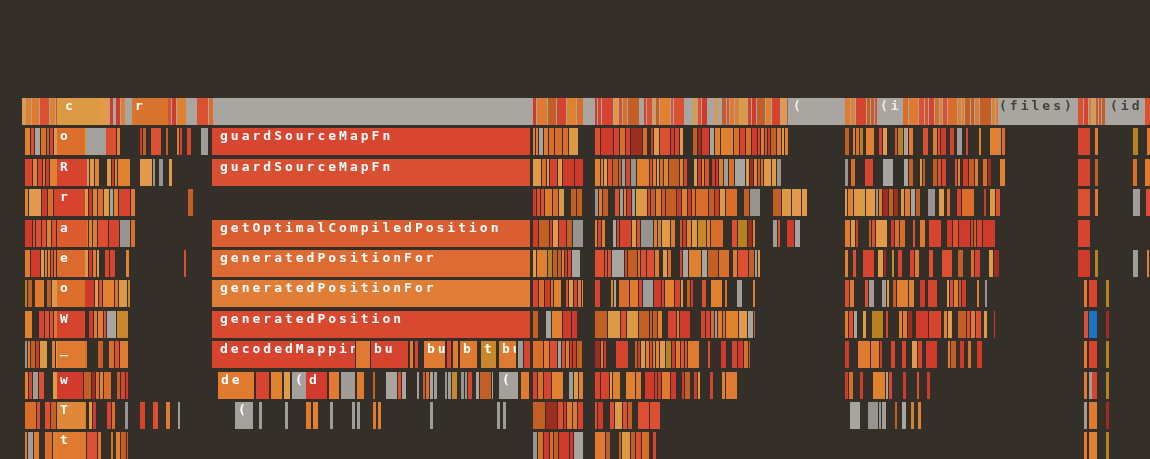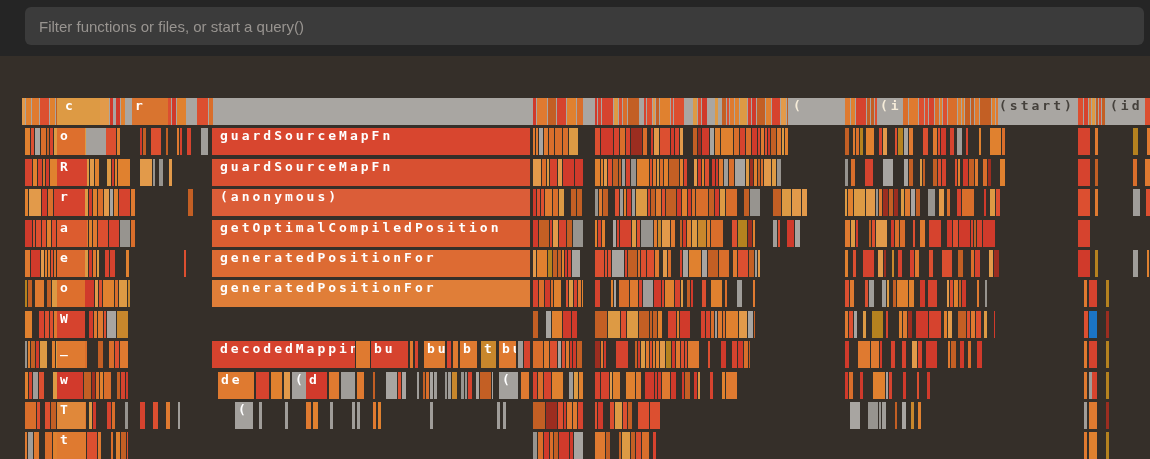--- a/index.html
+++ b/index.html
@@ -19,23 +19,20 @@
   .fframe{position:absolute;top:0;height:27px;line-height:27px;box-sizing:border-box;
     font:bold 13px "DejaVu Sans Mono",monospace;letter-spacing:3px;color:#fff;
     white-space:nowrap;overflow:hidden;}
   .ftext{position:absolute;top:0;line-height:27px;font:bold 13px "DejaVu Sans Mono",monospace;
     letter-spacing:3px;white-space:nowrap;z-index:5;}
 </style>
 </head>
 <body>
 
 <div id="root">
-  <div class="topbar">
-    <input class="filter-input" type="text" placeholder="Filter functions or files, or start a query()" style="">
-  </div>
   <div class="flame">
       <div class="frow" style="top: 1px;">
         <div class="fbase" style="left: 22px; width: 1128px; background: rgb(169, 166, 162);"></div>
         <div class="fbar" style="left: 22px; width: 3px; background: rgb(226, 154, 74);"></div>
         <div class="fbar" style="left: 26px; width: 5px; background: rgb(224, 129, 47);"></div>
         <div class="fbar" style="left: 32px; width: 7px; background: rgb(223, 122, 48);"></div>
         <div class="fbar" style="left: 40px; width: 9px; background: rgb(220, 79, 48);"></div>
         <div class="fbar" style="left: 50px; width: 5px; background: rgb(224, 129, 47);"></div>
         <div class="fbar" style="left: 56px; width: 3px; background: rgb(195, 95, 36);"></div>
         <div class="fbar" style="left: 60px; width: 3px; background: rgb(195, 95, 36);"></div>
@@ -125,21 +122,21 @@
         <div class="fbar" style="left: 1089px; width: 2px; background: rgb(223, 122, 48);"></div>
         <div class="fbar" style="left: 1092px; width: 3px; background: rgb(221, 154, 68);"></div>
         <div class="fbar" style="left: 1096px; width: 2px; background: rgb(195, 95, 36);"></div>
         <div class="fbar" style="left: 1099px; width: 2px; background: rgb(220, 79, 48);"></div>
         <div class="fbar" style="left: 1102px; width: 3px; background: rgb(195, 95, 36);"></div>
         <div class="fbar" style="left: 1145px; width: 5px; background: rgb(220, 79, 48);"></div>
         <div class="fframe" style="left: 57px; width: 43px; background: rgb(221, 154, 68); padding-left: 8px;">c</div>
         <div class="fframe" style="left: 132px; width: 36px; background: rgb(217, 116, 47); padding-left: 3px;">r</div>
         <div class="ftext" style="left: 793px; color: rgb(246, 236, 217);">(</div>
         <div class="ftext" style="left: 880px; color: rgb(246, 236, 217);">(i</div>
-        <div class="ftext" style="left: 999px; color: rgb(69, 65, 60);">(start)</div>
+        <div class="ftext" style="left: 999px; color: rgb(69, 65, 60);">(files)</div>
         <div class="ftext" style="left: 1110px; color: rgb(69, 65, 60);">(id</div>
       </div>
       <div class="frow" style="top: 31px;">
         <div class="fbar" style="left: 25px; width: 5px; background: rgb(224, 129, 47);"></div>
         <div class="fbar" style="left: 31px; width: 3px; background: rgb(220, 79, 48);"></div>
         <div class="fbar" style="left: 35px; width: 5px; background: rgb(168, 165, 161);"></div>
         <div class="fbar" style="left: 41px; width: 5px; background: rgb(217, 110, 43);"></div>
         <div class="fbar" style="left: 47px; width: 2px; background: rgb(195, 95, 36);"></div>
         <div class="fbar" style="left: 50px; width: 3px; background: rgb(214, 67, 46);"></div>
         <div class="fbar" style="left: 54px; width: 3px; background: rgb(221, 154, 68);"></div>
@@ -391,21 +388,20 @@
         <div class="fbar" style="left: 939px; width: 5px; background: rgb(226, 154, 74);"></div>
         <div class="fbar" style="left: 947px; width: 3px; background: rgb(217, 110, 43);"></div>
         <div class="fbar" style="left: 957px; width: 4px; background: rgb(214, 67, 46);"></div>
         <div class="fbar" style="left: 962px; width: 12px; background: rgb(217, 110, 43);"></div>
         <div class="fbar" style="left: 984px; width: 2px; background: rgb(208, 58, 43);"></div>
         <div class="fbar" style="left: 990px; width: 5px; background: rgb(221, 154, 68);"></div>
         <div class="fbar" style="left: 996px; width: 4px; background: rgb(220, 79, 48);"></div>
         <div class="fbar" style="left: 1133px; width: 7px; background: rgb(160, 157, 153);"></div>
         <div class="fbar" style="left: 1146px; width: 4px; background: rgb(220, 79, 48);"></div>
         <div class="fframe" style="left: 57px; width: 28px; background: rgb(214, 67, 46); padding-left: 3px;">r</div>
-        <div class="fframe" style="left: 212px; width: 318px; background: rgb(219, 93, 56); padding-left: 8px;">(anonymous)</div>
         <div class="fframe" style="left: 1078px; width: 12px; background: rgb(220, 79, 48); padding-left: 3px;"></div>
         <div class="fframe" style="left: 1095px; width: 3px; background: rgb(223, 122, 48); padding-left: 3px;"></div>
       </div>
       <div class="frow" style="top: 123px;">
         <div class="fbar" style="left: 25px; width: 7px; background: rgb(208, 58, 43);"></div>
         <div class="fbar" style="left: 33px; width: 2px; background: rgb(220, 79, 48);"></div>
         <div class="fbar" style="left: 36px; width: 5px; background: rgb(220, 79, 48);"></div>
         <div class="fbar" style="left: 42px; width: 4px; background: rgb(220, 79, 48);"></div>
         <div class="fbar" style="left: 47px; width: 4px; background: rgb(224, 129, 47);"></div>
         <div class="fbar" style="left: 52px; width: 4px; background: rgb(220, 79, 48);"></div>
@@ -679,20 +675,21 @@
         <div class="fbar" style="left: 929px; width: 12px; background: rgb(214, 67, 46);"></div>
         <div class="fbar" style="left: 944px; width: 3px; background: rgb(224, 129, 47);"></div>
         <div class="fbar" style="left: 948px; width: 4px; background: rgb(226, 154, 74);"></div>
         <div class="fbar" style="left: 958px; width: 8px; background: rgb(195, 95, 36);"></div>
         <div class="fbar" style="left: 967px; width: 3px; background: rgb(220, 79, 48);"></div>
         <div class="fbar" style="left: 971px; width: 4px; background: rgb(223, 122, 48);"></div>
         <div class="fbar" style="left: 976px; width: 5px; background: rgb(220, 79, 48);"></div>
         <div class="fbar" style="left: 984px; width: 3px; background: rgb(221, 154, 68);"></div>
         <div class="fbar" style="left: 994px; width: 1px; background: rgb(208, 58, 43);"></div>
         <div class="fframe" style="left: 57px; width: 28px; background: rgb(214, 67, 46); padding-left: 3px;">W</div>
+        <div class="fframe" style="left: 212px; width: 318px; background: rgb(216, 73, 47); padding-left: 8px;">generatedPosition</div>
         <div class="fframe" style="left: 1084px; width: 4px; background: rgb(220, 79, 48); padding-left: 3px;"></div>
         <div class="fframe" style="left: 1089px; width: 8px; background: rgb(27, 116, 197); padding-left: 3px;"></div>
         <div class="fframe" style="left: 1106px; width: 2px; background: rgb(156, 45, 32); padding-left: 3px;"></div>
       </div>
       <div class="frow" style="top: 244px;">
         <div class="fbar" style="left: 25px; width: 2px; background: rgb(151, 148, 143);"></div>
         <div class="fbar" style="left: 28px; width: 2px; background: rgb(224, 129, 47);"></div>
         <div class="fbar" style="left: 31px; width: 4px; background: rgb(195, 95, 36);"></div>
         <div class="fbar" style="left: 36px; width: 3px; background: rgb(208, 58, 43);"></div>
         <div class="fbar" style="left: 40px; width: 7px; background: rgb(221, 154, 68);"></div>

